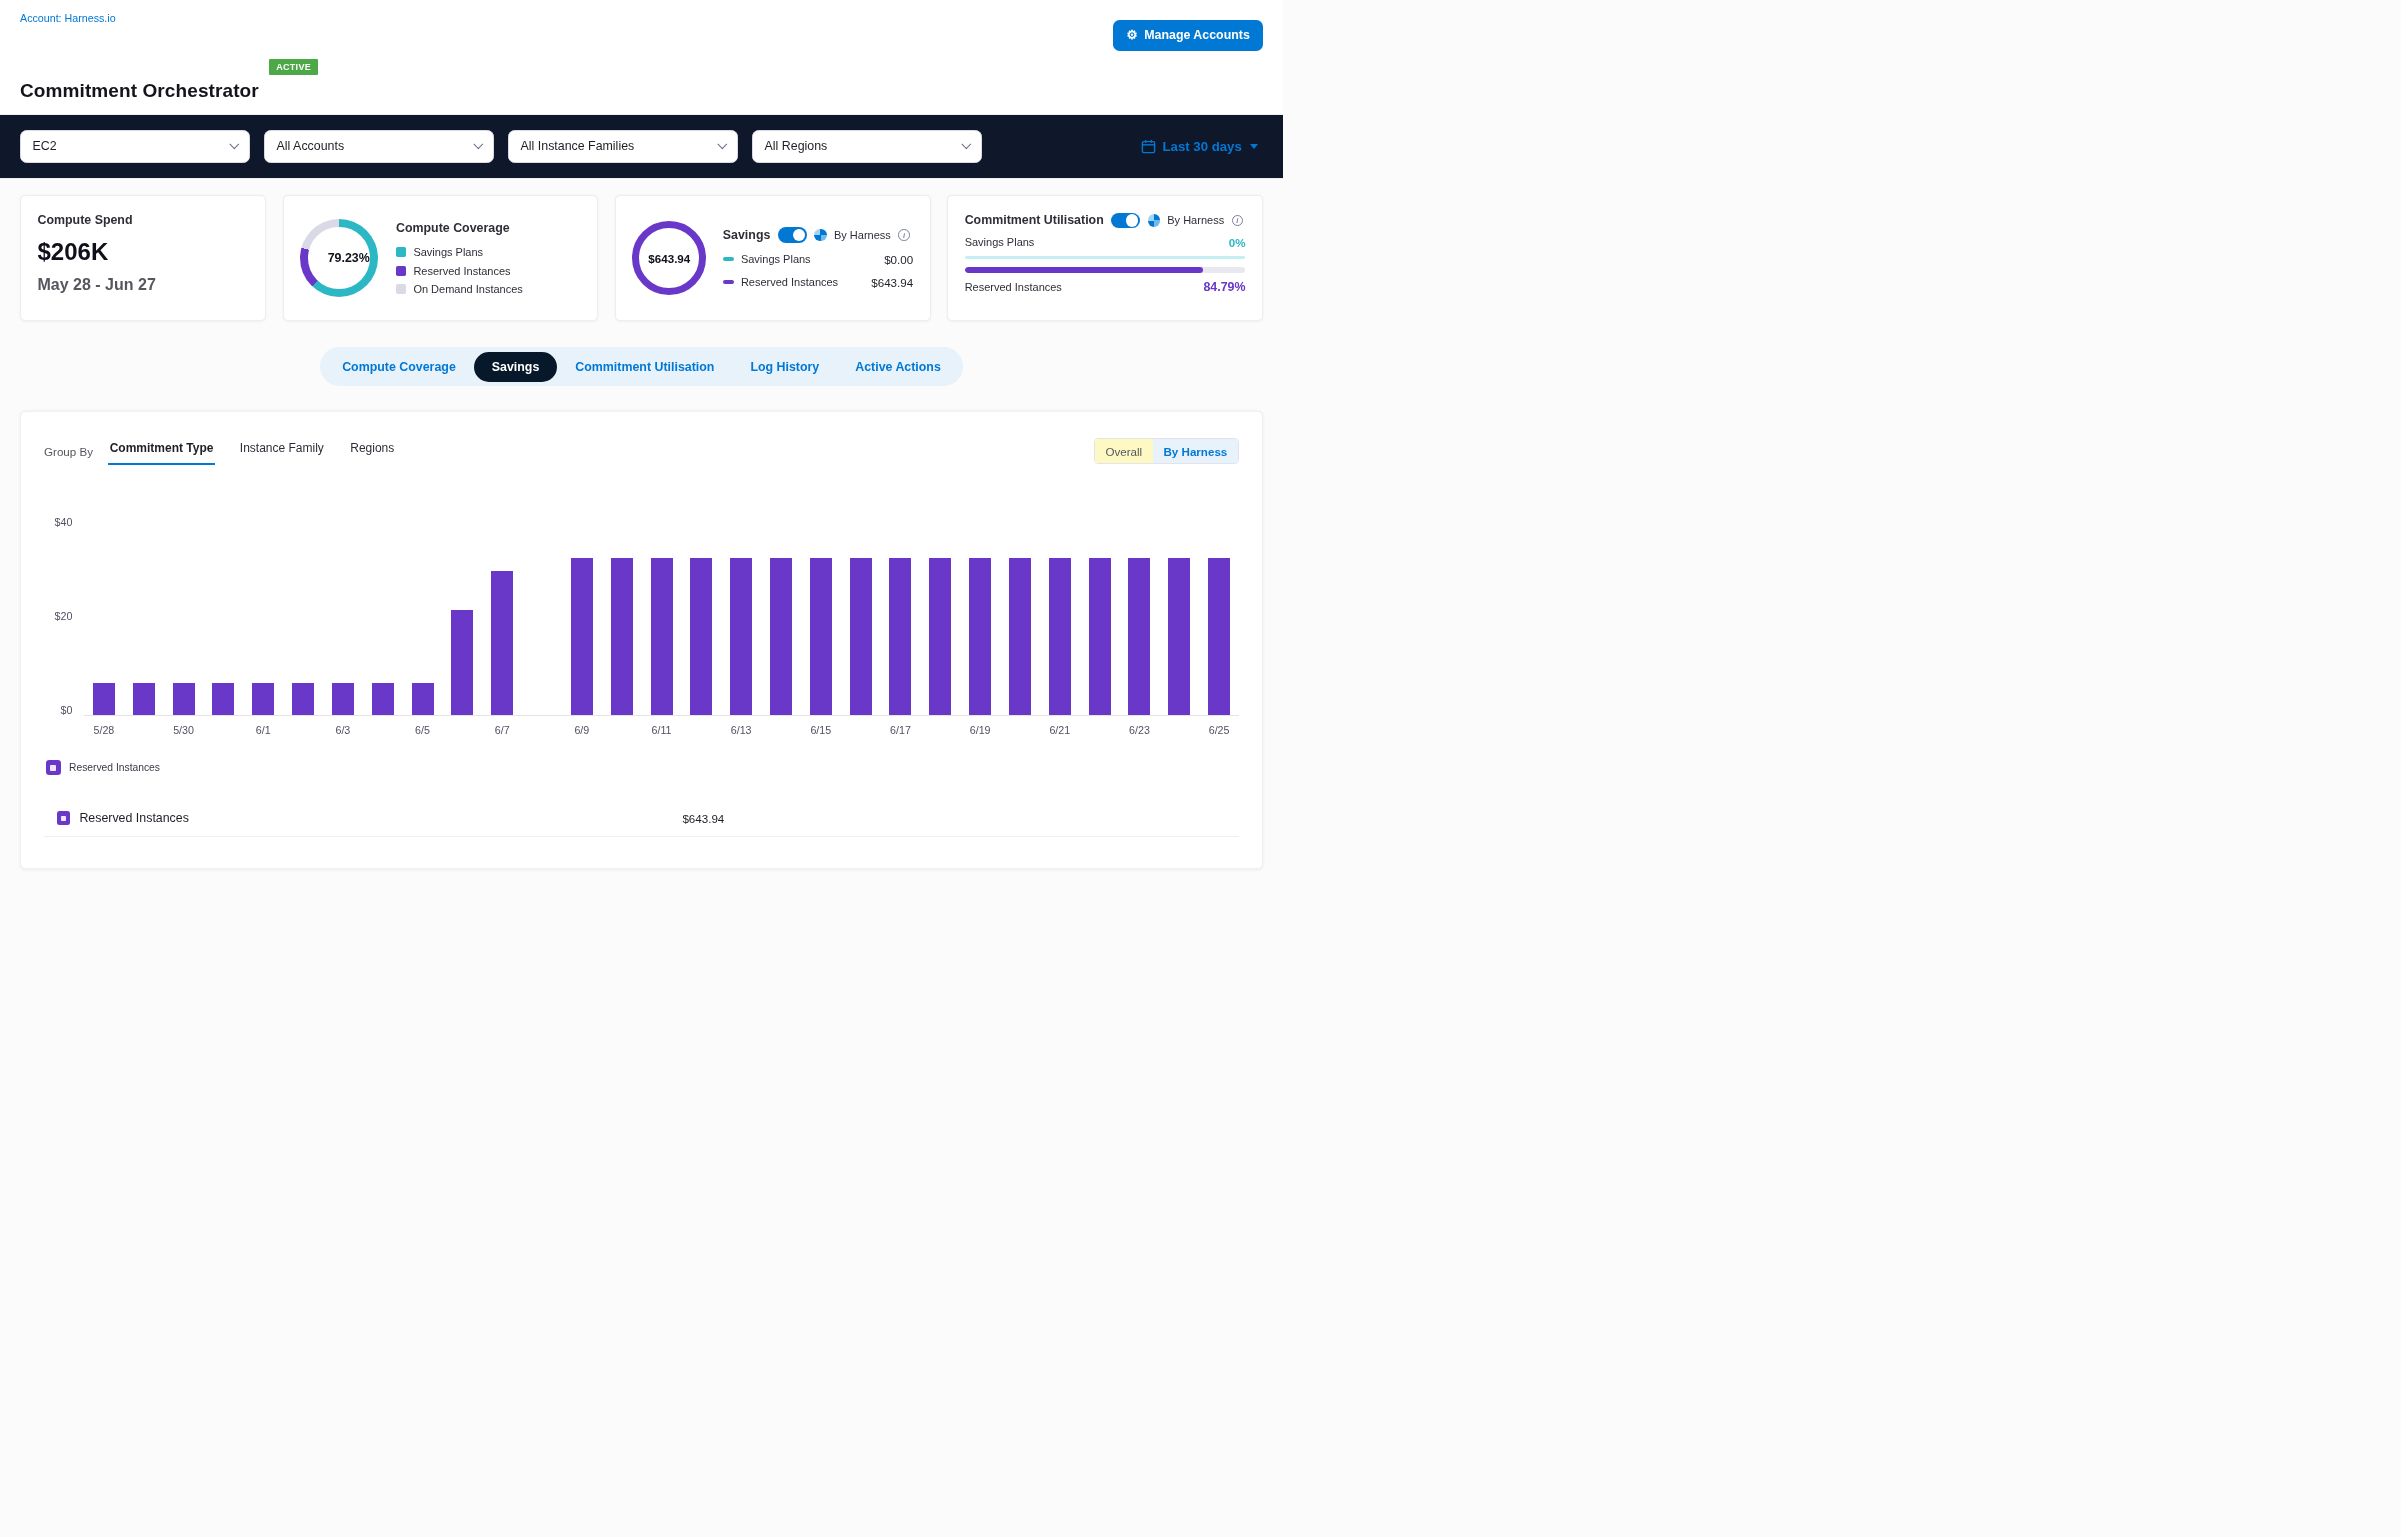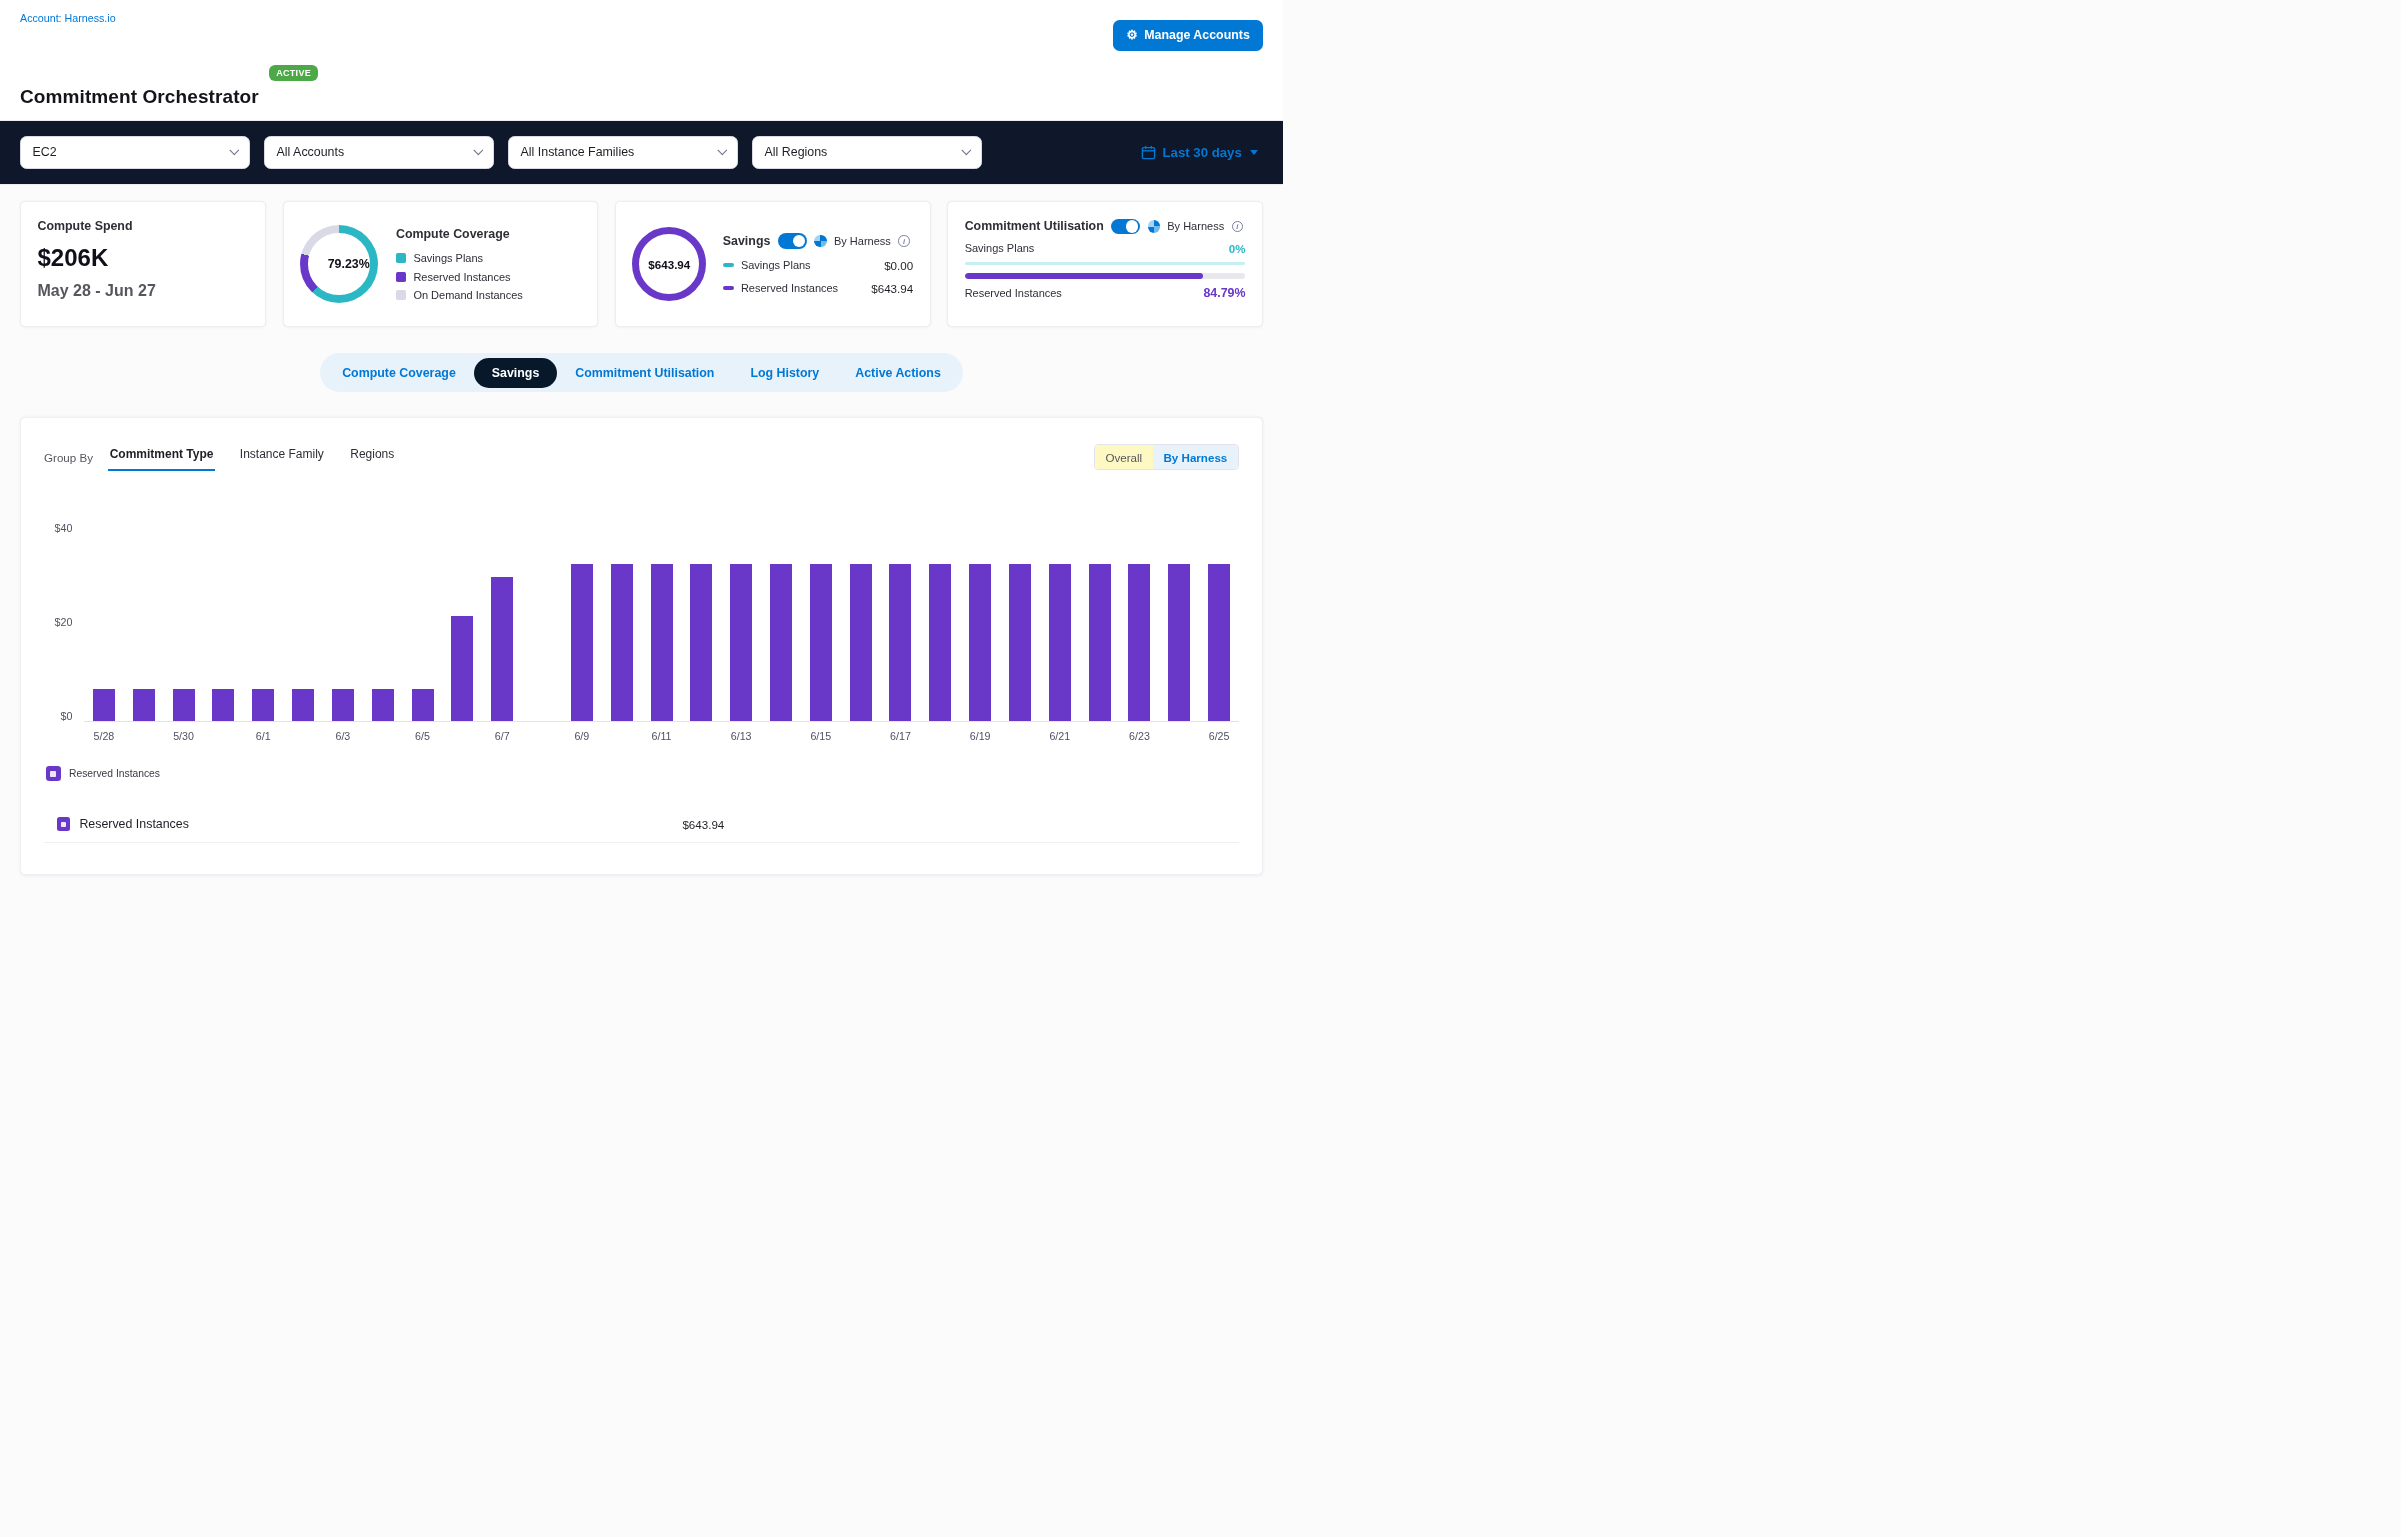--- a/index.html
+++ b/index.html
@@ -11,26 +11,26 @@
     color: #22222A;
   }
 
   
   .topbar {
     background: #fff;
     padding: 10px 20px 11.6px;
     display: flex; justify-content: space-between; align-items: flex-start;
     border-bottom: 0.8px solid #ECECF1;
   }
-  .account-link { color: var(--accent, #0278D5); font-size: 10.7px; text-decoration: none; cursor: pointer; display:inline-block; margin-bottom:14px;}
+  .account-link { color: var(--accent, #0278D5); font-size: 10.7px; text-decoration: none; cursor: pointer; display:inline-block; margin-bottom:8px;}
   .title-row { display: flex; align-items: center; gap: 10px; }
   .title-row h1 { font-size: 19px; font-weight: bold; color: #14141B; letter-spacing: 0.1px; margin-top: 48px; }
   .badge {
     background: var(--green, #4DA948); color: #fff; font-size: 9px; font-weight: bold;
-    padding: 3.3px 7.4px; border-radius: 6px; letter-spacing: 0.3px;
+    padding: 3.3px 7.4px; border-radius: 1px; letter-spacing: 0.3px;
   }
   .btn-primary {
     margin-top: 10px;
     background: var(--accent, #0278D5); color: #fff; border: none; border-radius: 6.6px;
     font-family: inherit; font-size: 12.4px; font-weight: bold;
     padding: 8.3px 13.2px; display: flex; align-items: center; gap: 6.6px; cursor: pointer;
   }
   .gear { font-size: 12.4px; line-height: 1; }
 
   

